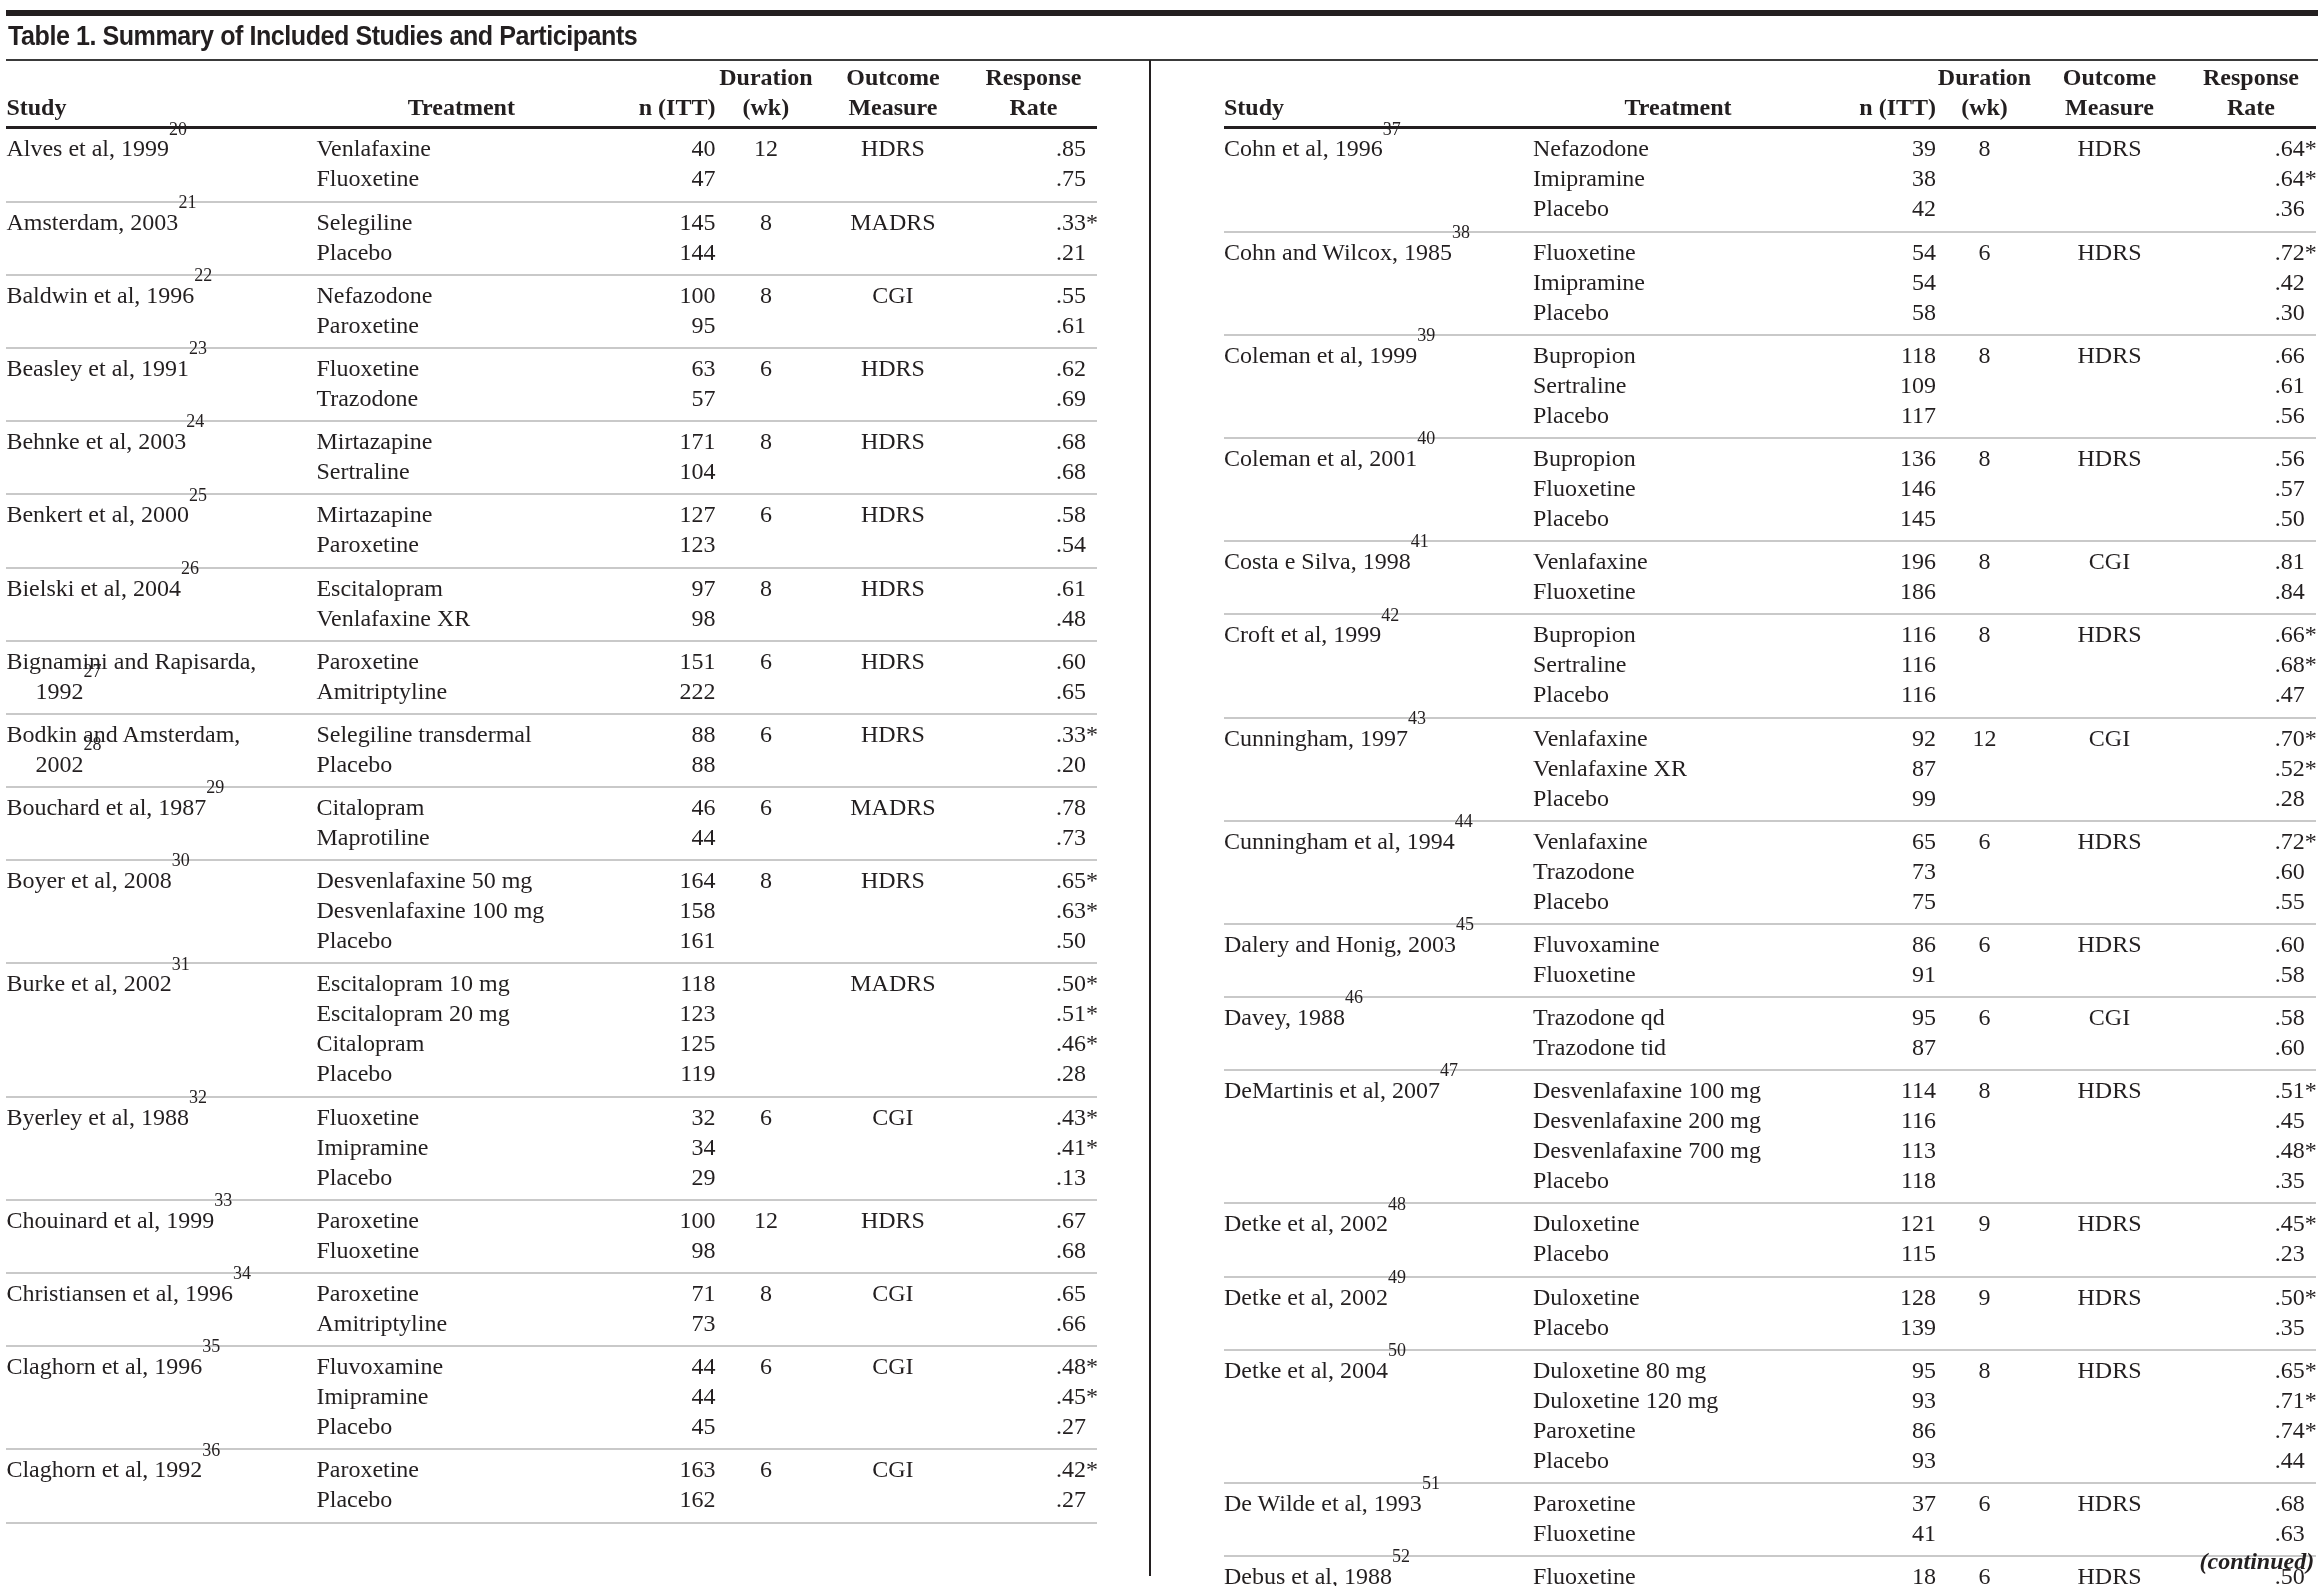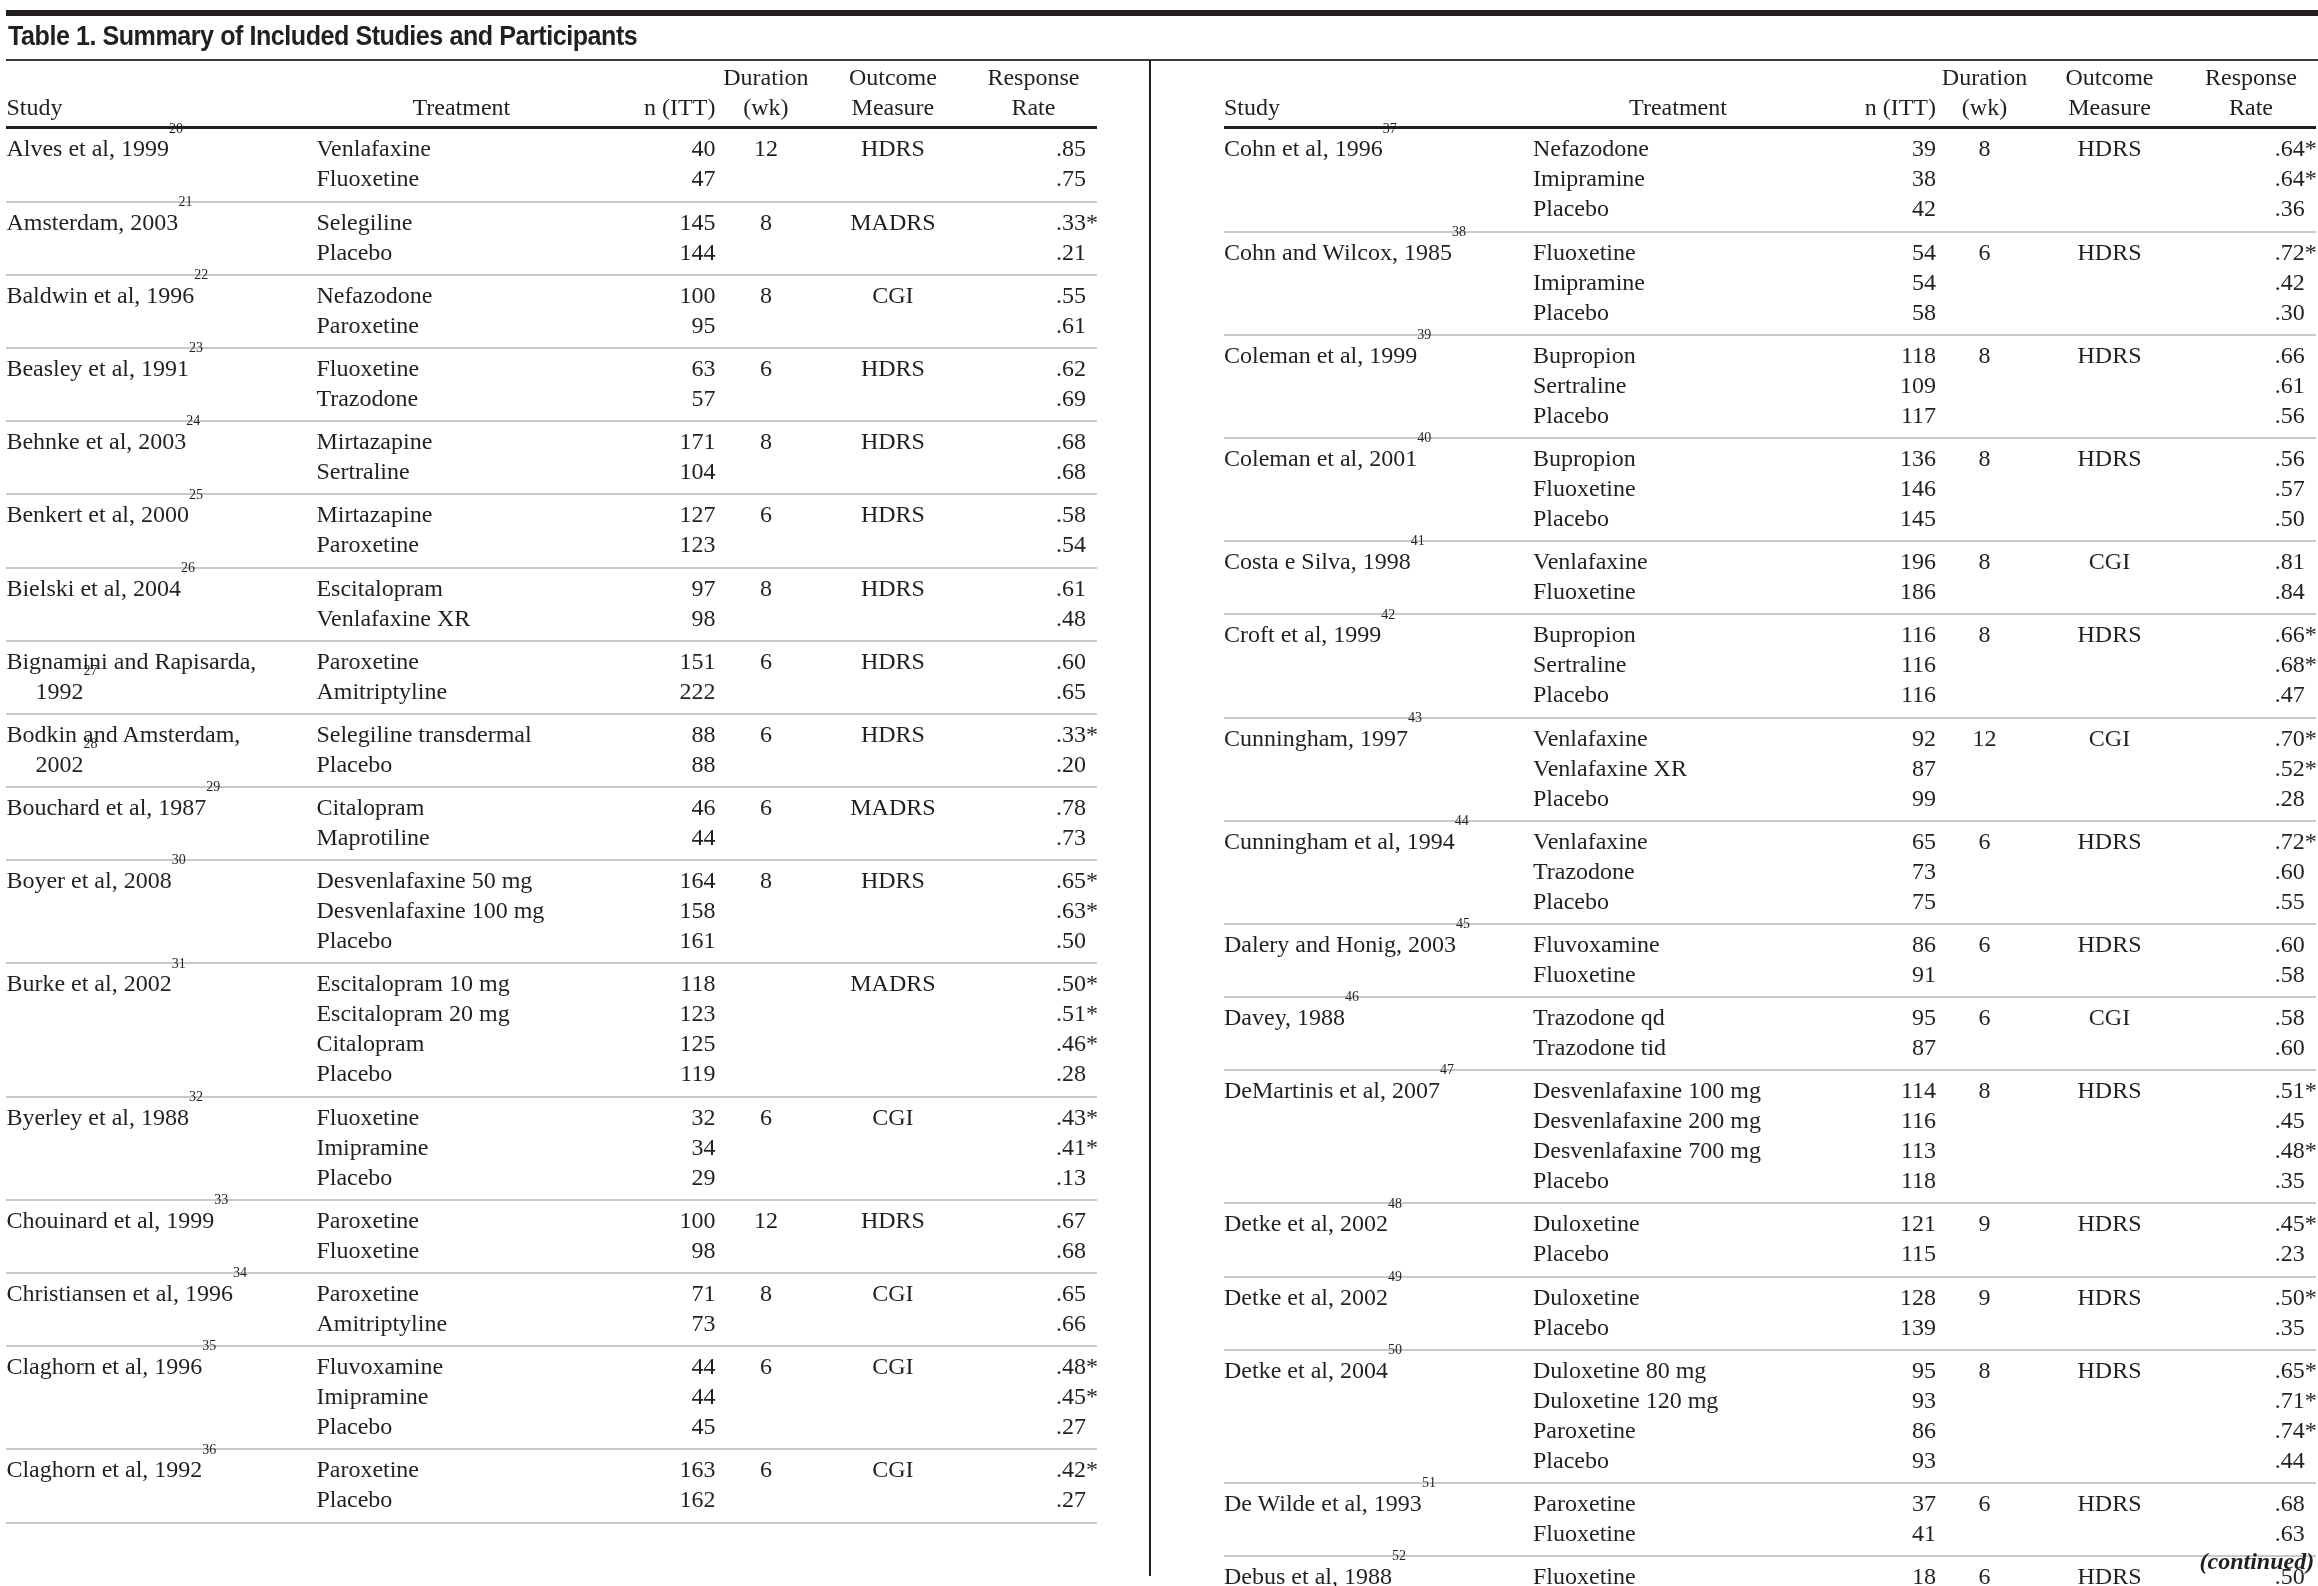--- a/index.html
+++ b/index.html
@@ -9,34 +9,34 @@
   .title { position:absolute; left:8px; top:21px; font-family:"Liberation Sans","DejaVu Sans",sans-serif;
            font-weight:bold; font-size:27px; letter-spacing:-0.5px; transform:scaleX(0.93); transform-origin:left top; }
   .titlerule { position:absolute; left:6.4px; right:0; top:59px; height:1.6px; background:#3a3a3a; }
   .vdivider { position:absolute; left:1149px; top:60px; width:1.6px; height:1516px; background:#231f20; }
 
   .panel { position:absolute; top:60px; }
   .panel.left { left:6.4px; width:1090px; }
   .panel.right { left:1224px; width:1091px; }
 
   table { border-collapse:collapse; width:100%; table-layout:fixed; font-size:24px; }
-  thead th { font-weight:normal; vertical-align:bottom; line-height:30px; padding:1.6px 0 4.8px 0;
+  thead th { font-weight:bold; vertical-align:bottom; line-height:30px; padding:1.6px 0 4.8px 0;
              border-bottom:3.2px solid #231f20; }
   th.study, td.study { text-align:left; }
   th.treat { }
   td.treat { text-align:left; }
   th.n, td.n { text-align:right; }
   th.dur, td.dur, th.out, td.out { text-align:center; }
   th.resp { }
   td.resp { text-align:right; }
   td { line-height:30px; padding:0; vertical-align:top; white-space:nowrap; }
   tbody.group td { }
   tbody.group tr:first-child td { padding-top:4px; }
   tbody.group tr:last-child td { padding-bottom:7.2px; border-bottom:2.4px solid #c9c9c9; }
-  sup { font-size:14px; vertical-align:top; position:relative; top:-4.8px; line-height:0; }
+  sup { font-size:18px; vertical-align:top; position:relative; top:-4.8px; line-height:0; }
   .study-cell .cont { display:block; padding-left:29px; }
   .resp .ast { display:inline-block; width:11.3px; text-align:left; }
   .resp .val { }
   .continued { position:absolute; right:4.8px; top:1548px; font-weight:bold; font-style:italic; font-size:24px;margin-left:36px; }
 </style>
 </head>
 <body>
 
 <div class="topbar"></div>
 <div class="title">Table 1. Summary of Included Studies and Participants</div>

